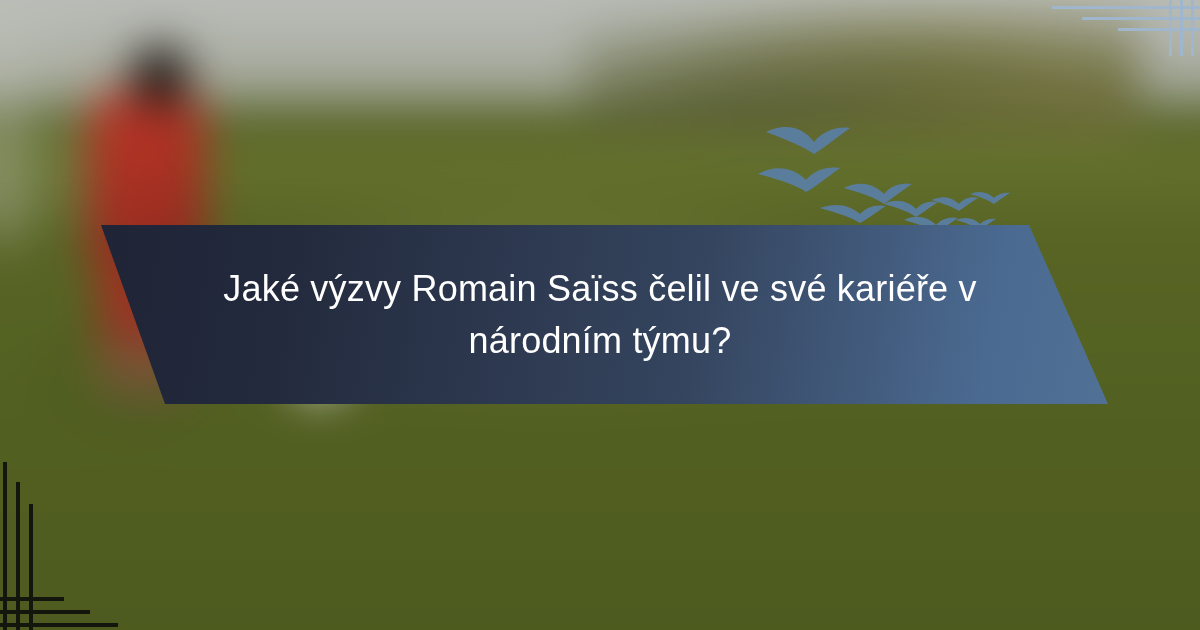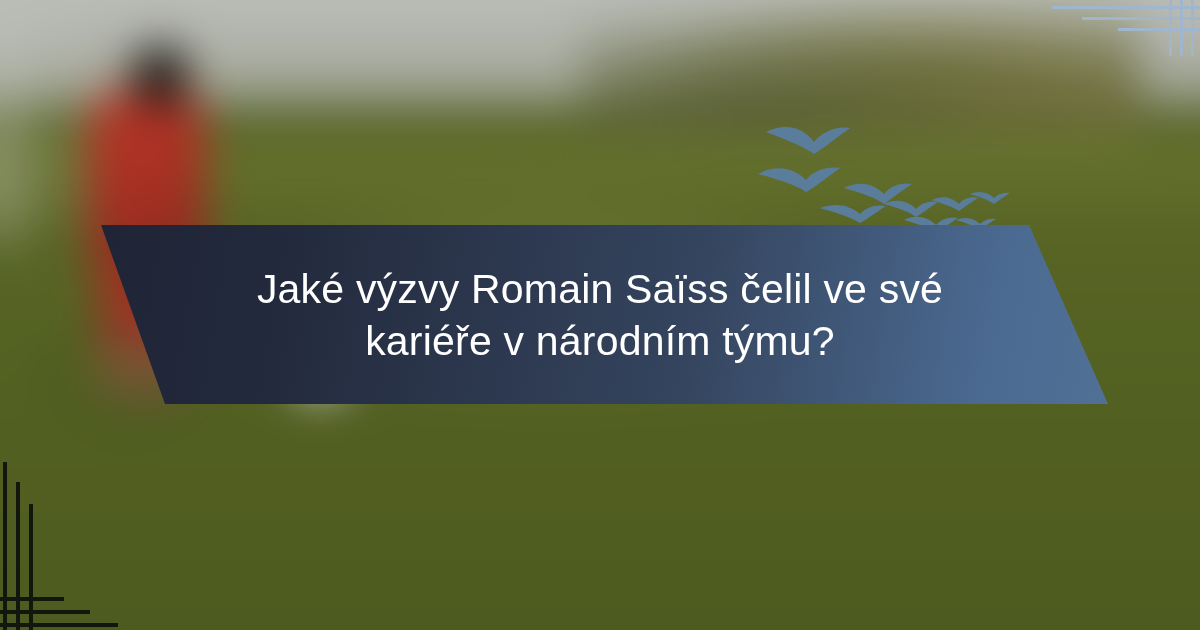--- a/index.html
+++ b/index.html
@@ -148,21 +148,21 @@
     display: flex;
     align-items: center;
     justify-content: center;
     pointer-events: none;
   }
   .banner-text h1 {
     margin: 0;
     width: 760px;
     text-align: center;
     color: #ffffff;
-    font-size: 41px;
+    font-size: 36px;
     line-height: 52px;
     font-weight: 400;
     letter-spacing: 0.2px;
   }
 
   
   .corner-tr {
     position: absolute;
     right: 0;
     top: 0;

